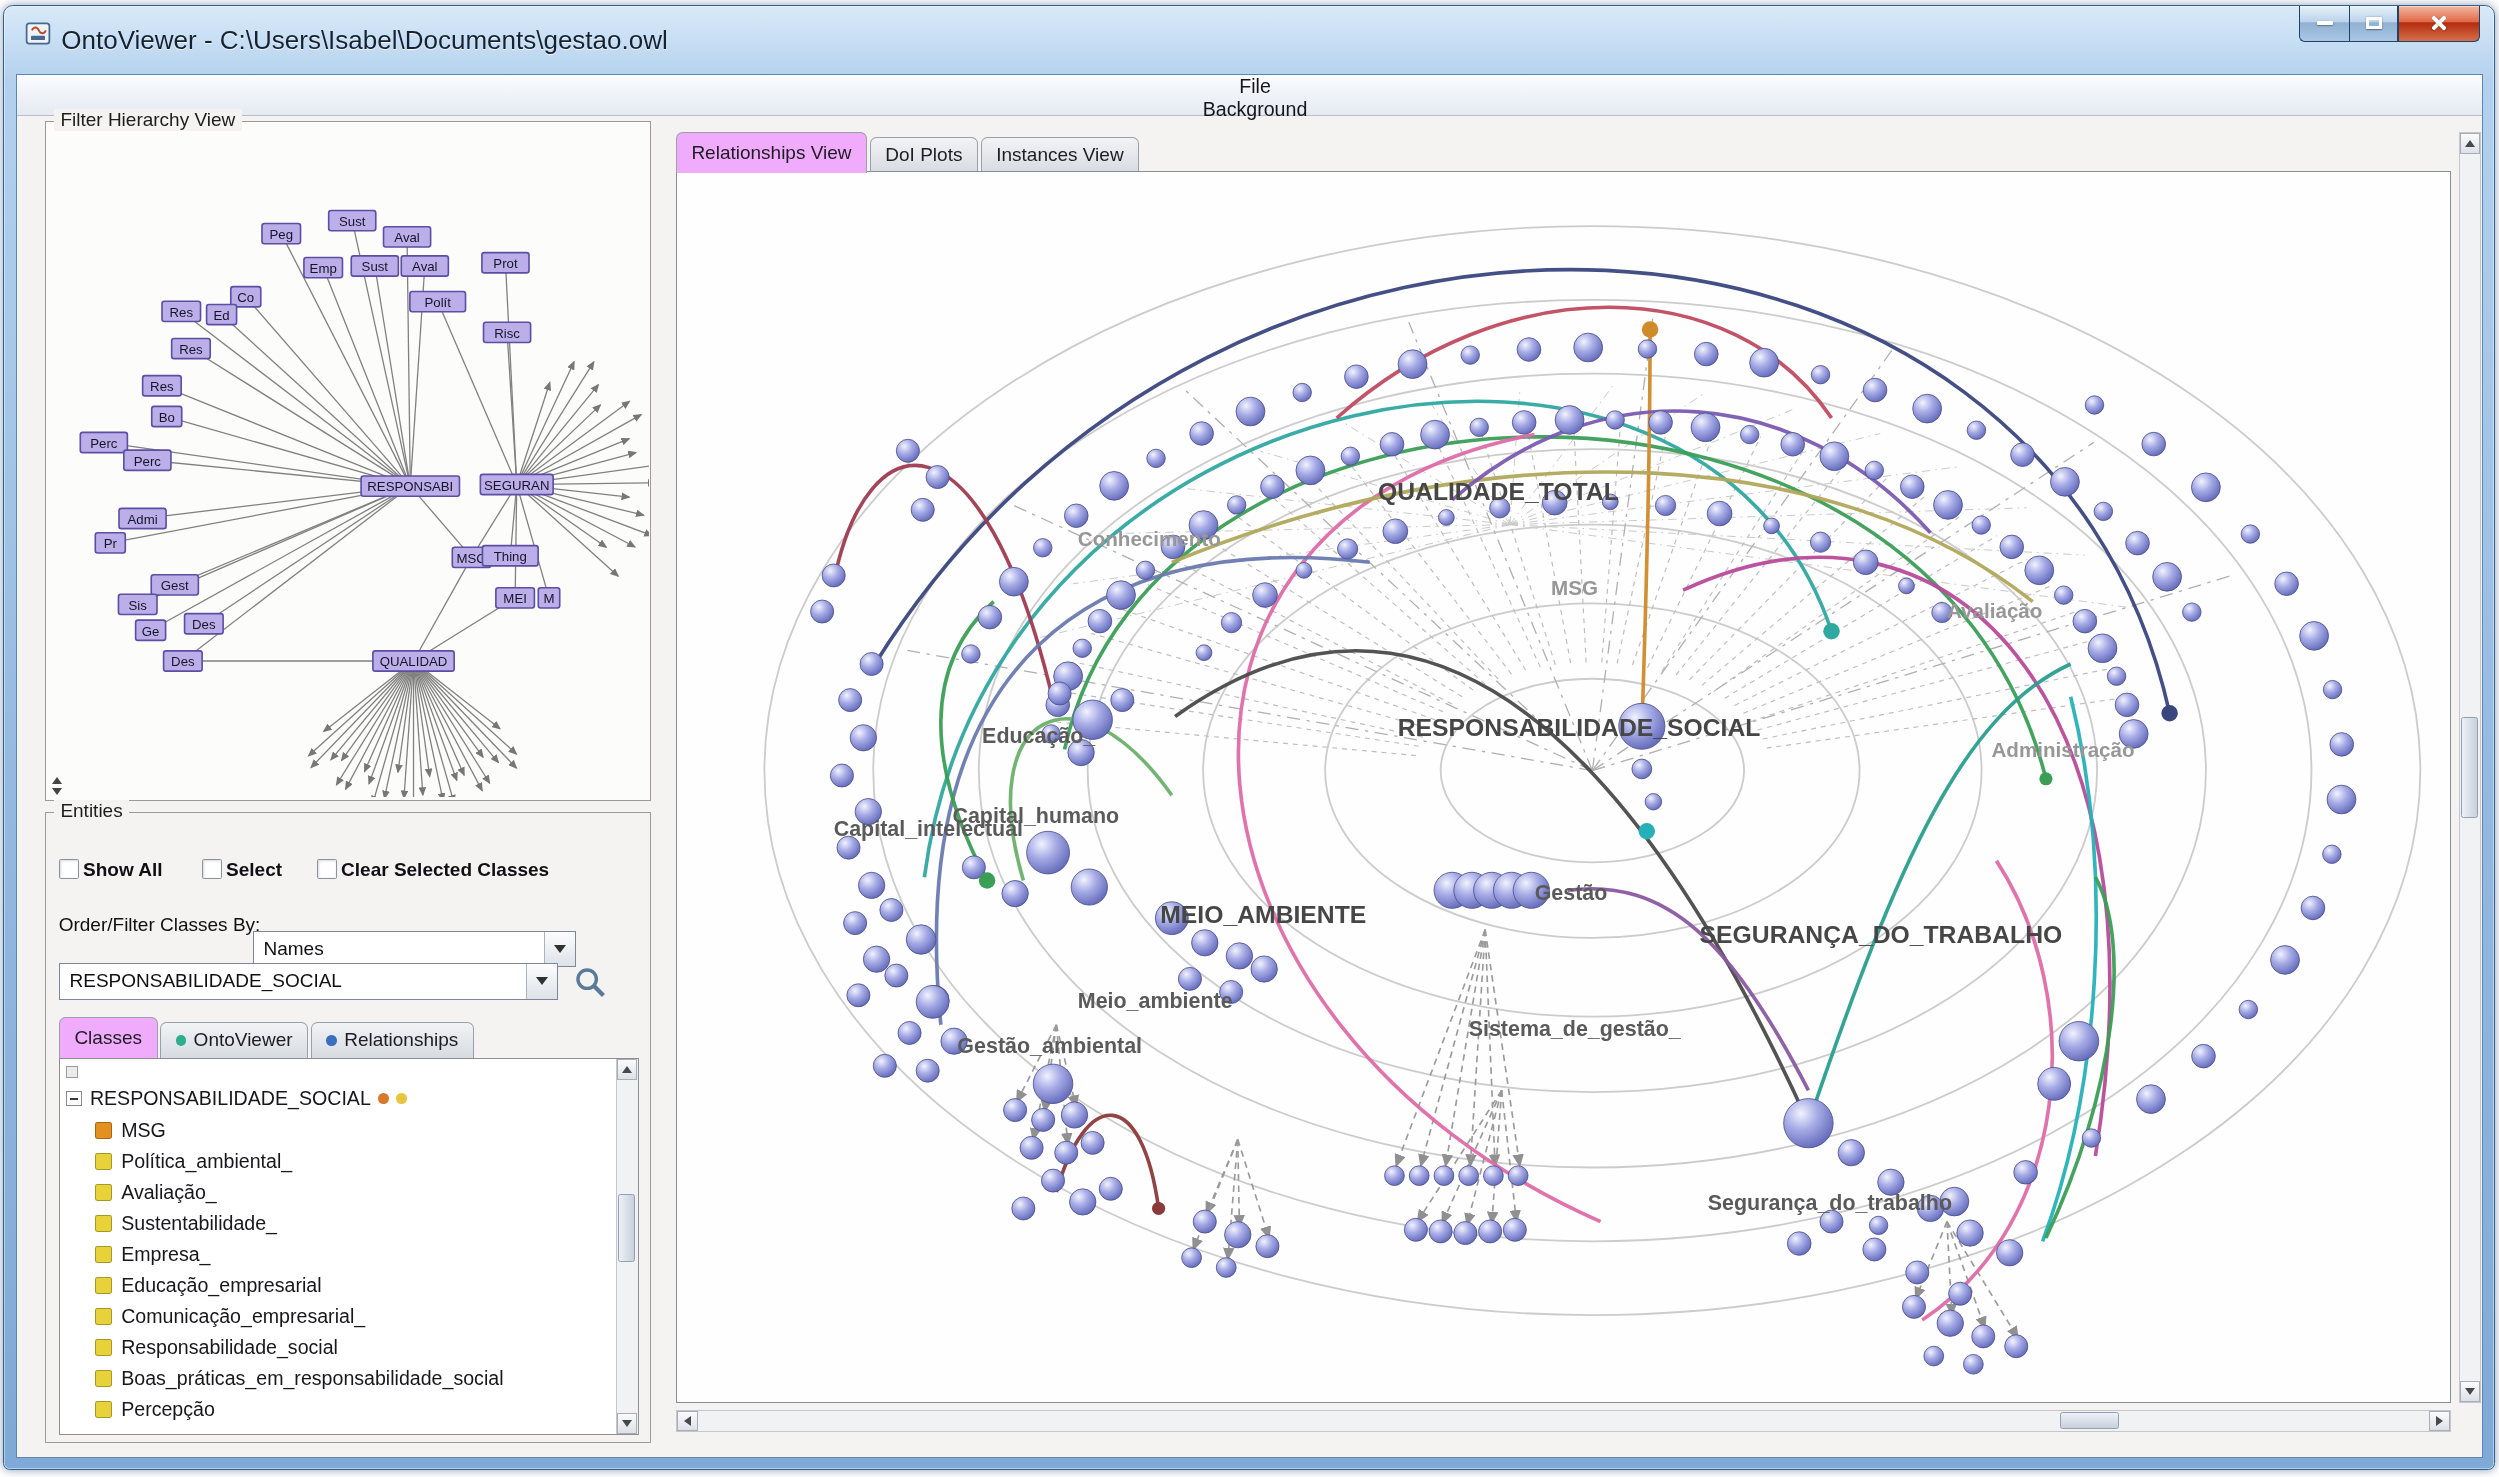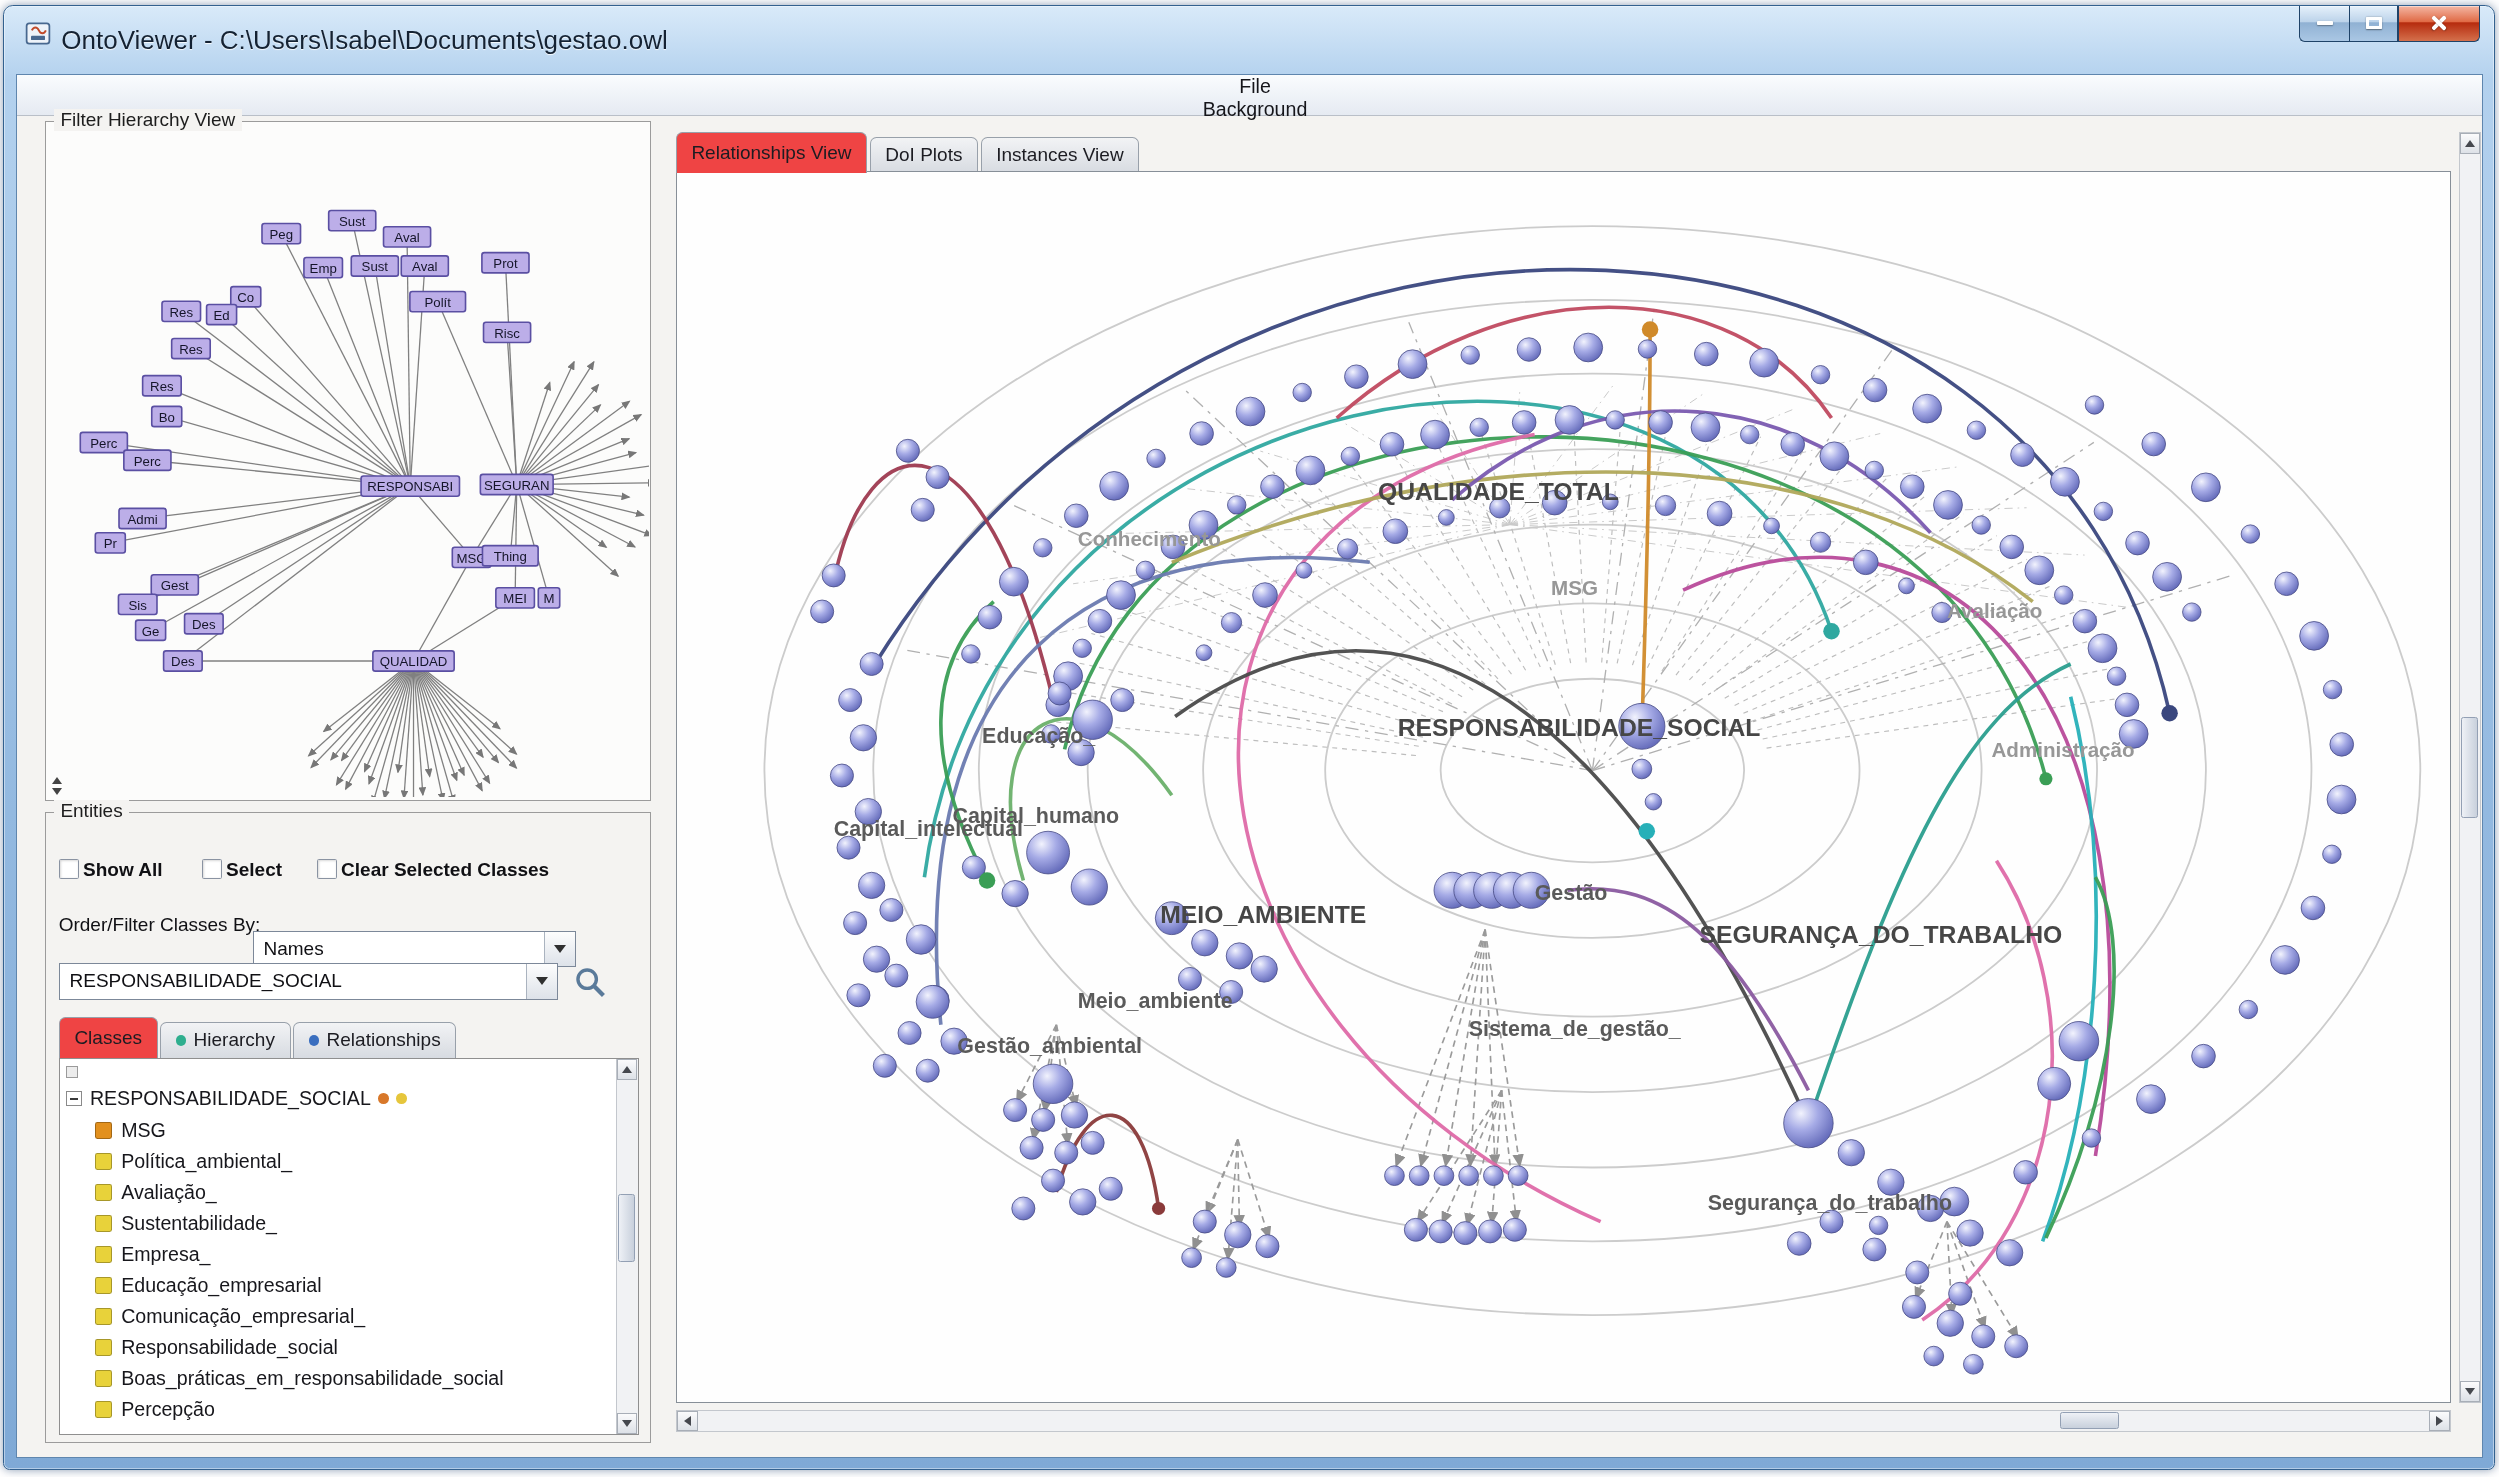--- a/index.html
+++ b/index.html
@@ -50,21 +50,21 @@
   .names-select{left:207px;top:91px;width:323px;height:36px;margin-top:27px;}
   .class-combo{left:13px;top:150px;width:499px;height:37px;}
   .search-icon{position:absolute;left:527px;top:152px;width:34px;height:34px;}
 
   .tabs-row{position:absolute;display:flex;align-items:flex-end;height:41px;}
   .entity-tabs{left:13px;top:204px;}
   .view-tabs{left:659px;top:57px;}
   .tab{height:36px;margin-top:4.9px;display:inline-flex;align-items:center;gap:7.3px;padding:0 14.7px;font-size:19px;color:#1c1c22;
     border:0.8px solid #98a0aa;border-bottom:none;border-radius:6.5px 6.5px 0 0;
     background:linear-gradient(#f2f3f5,#d7dbe1);margin-right:2.4px;white-space:nowrap;}
-  .tab.active{height:41px;margin-top:0;background:#ef4444;position:relative;z-index:2;}
+  .tab.active{height:41px;margin-top:0;background:#f0abfc;position:relative;z-index:2;}
   .dot{width:10.6px;height:10.6px;border-radius:50%;background:#888;}
 
   .tree{position:absolute;left:13px;top:245px;width:580px;height:377px;background:#ffffff;border:0.8px solid #8f8f8f;overflow:hidden;}
   .tree-rows{position:absolute;left:6.5px;top:3.3px;right:24.5px;bottom:0;overflow:hidden;}
   .tree-row{display:flex;align-items:center;height:31px;font-size:19.6px;color:#17171c;white-space:nowrap;}
   .tree-row.handle-row{height:19.6px;}
   .tree-row.root-row{height:33px;}
   .tree-row.child{padding-left:29px;}
   .handle-box{width:12.2px;height:12.2px;border:0.8px solid #9a9a9a;background:#ececec;}
   .minus-box{width:15.5px;height:15.5px;border:0.8px solid #8a8a8a;background:#fff;margin-right:8.2px;position:relative;flex:0 0 auto;}
@@ -376,21 +376,21 @@
         <circle cx="10" cy="10" r="6.5" fill="none" stroke="#5a7a9a" stroke-width="2.4"></circle>
         <line x1="15" y1="15" x2="21.5" y2="21.5" stroke="#5a7a9a" stroke-width="3"></line>
       </svg>
 
       <div class="tabs-row entity-tabs">
         <div class="tab active">
           <span class="tab-label">Classes</span>
         </div>
         <div class="tab">
           <span class="dot" style="background: rgb(46, 174, 142);"></span>
-          <span class="tab-label">Hierarchy</span>
+          <span class="tab-label">OntoViewer</span>
         </div>
         <div class="tab">
           <span class="dot" style="background: rgb(58, 110, 191);"></span>
           <span class="tab-label">Relationships</span>
         </div>
       </div>
 
       <div class="tree">
         <div class="tree-rows">
             <div class="tree-row handle-row">

